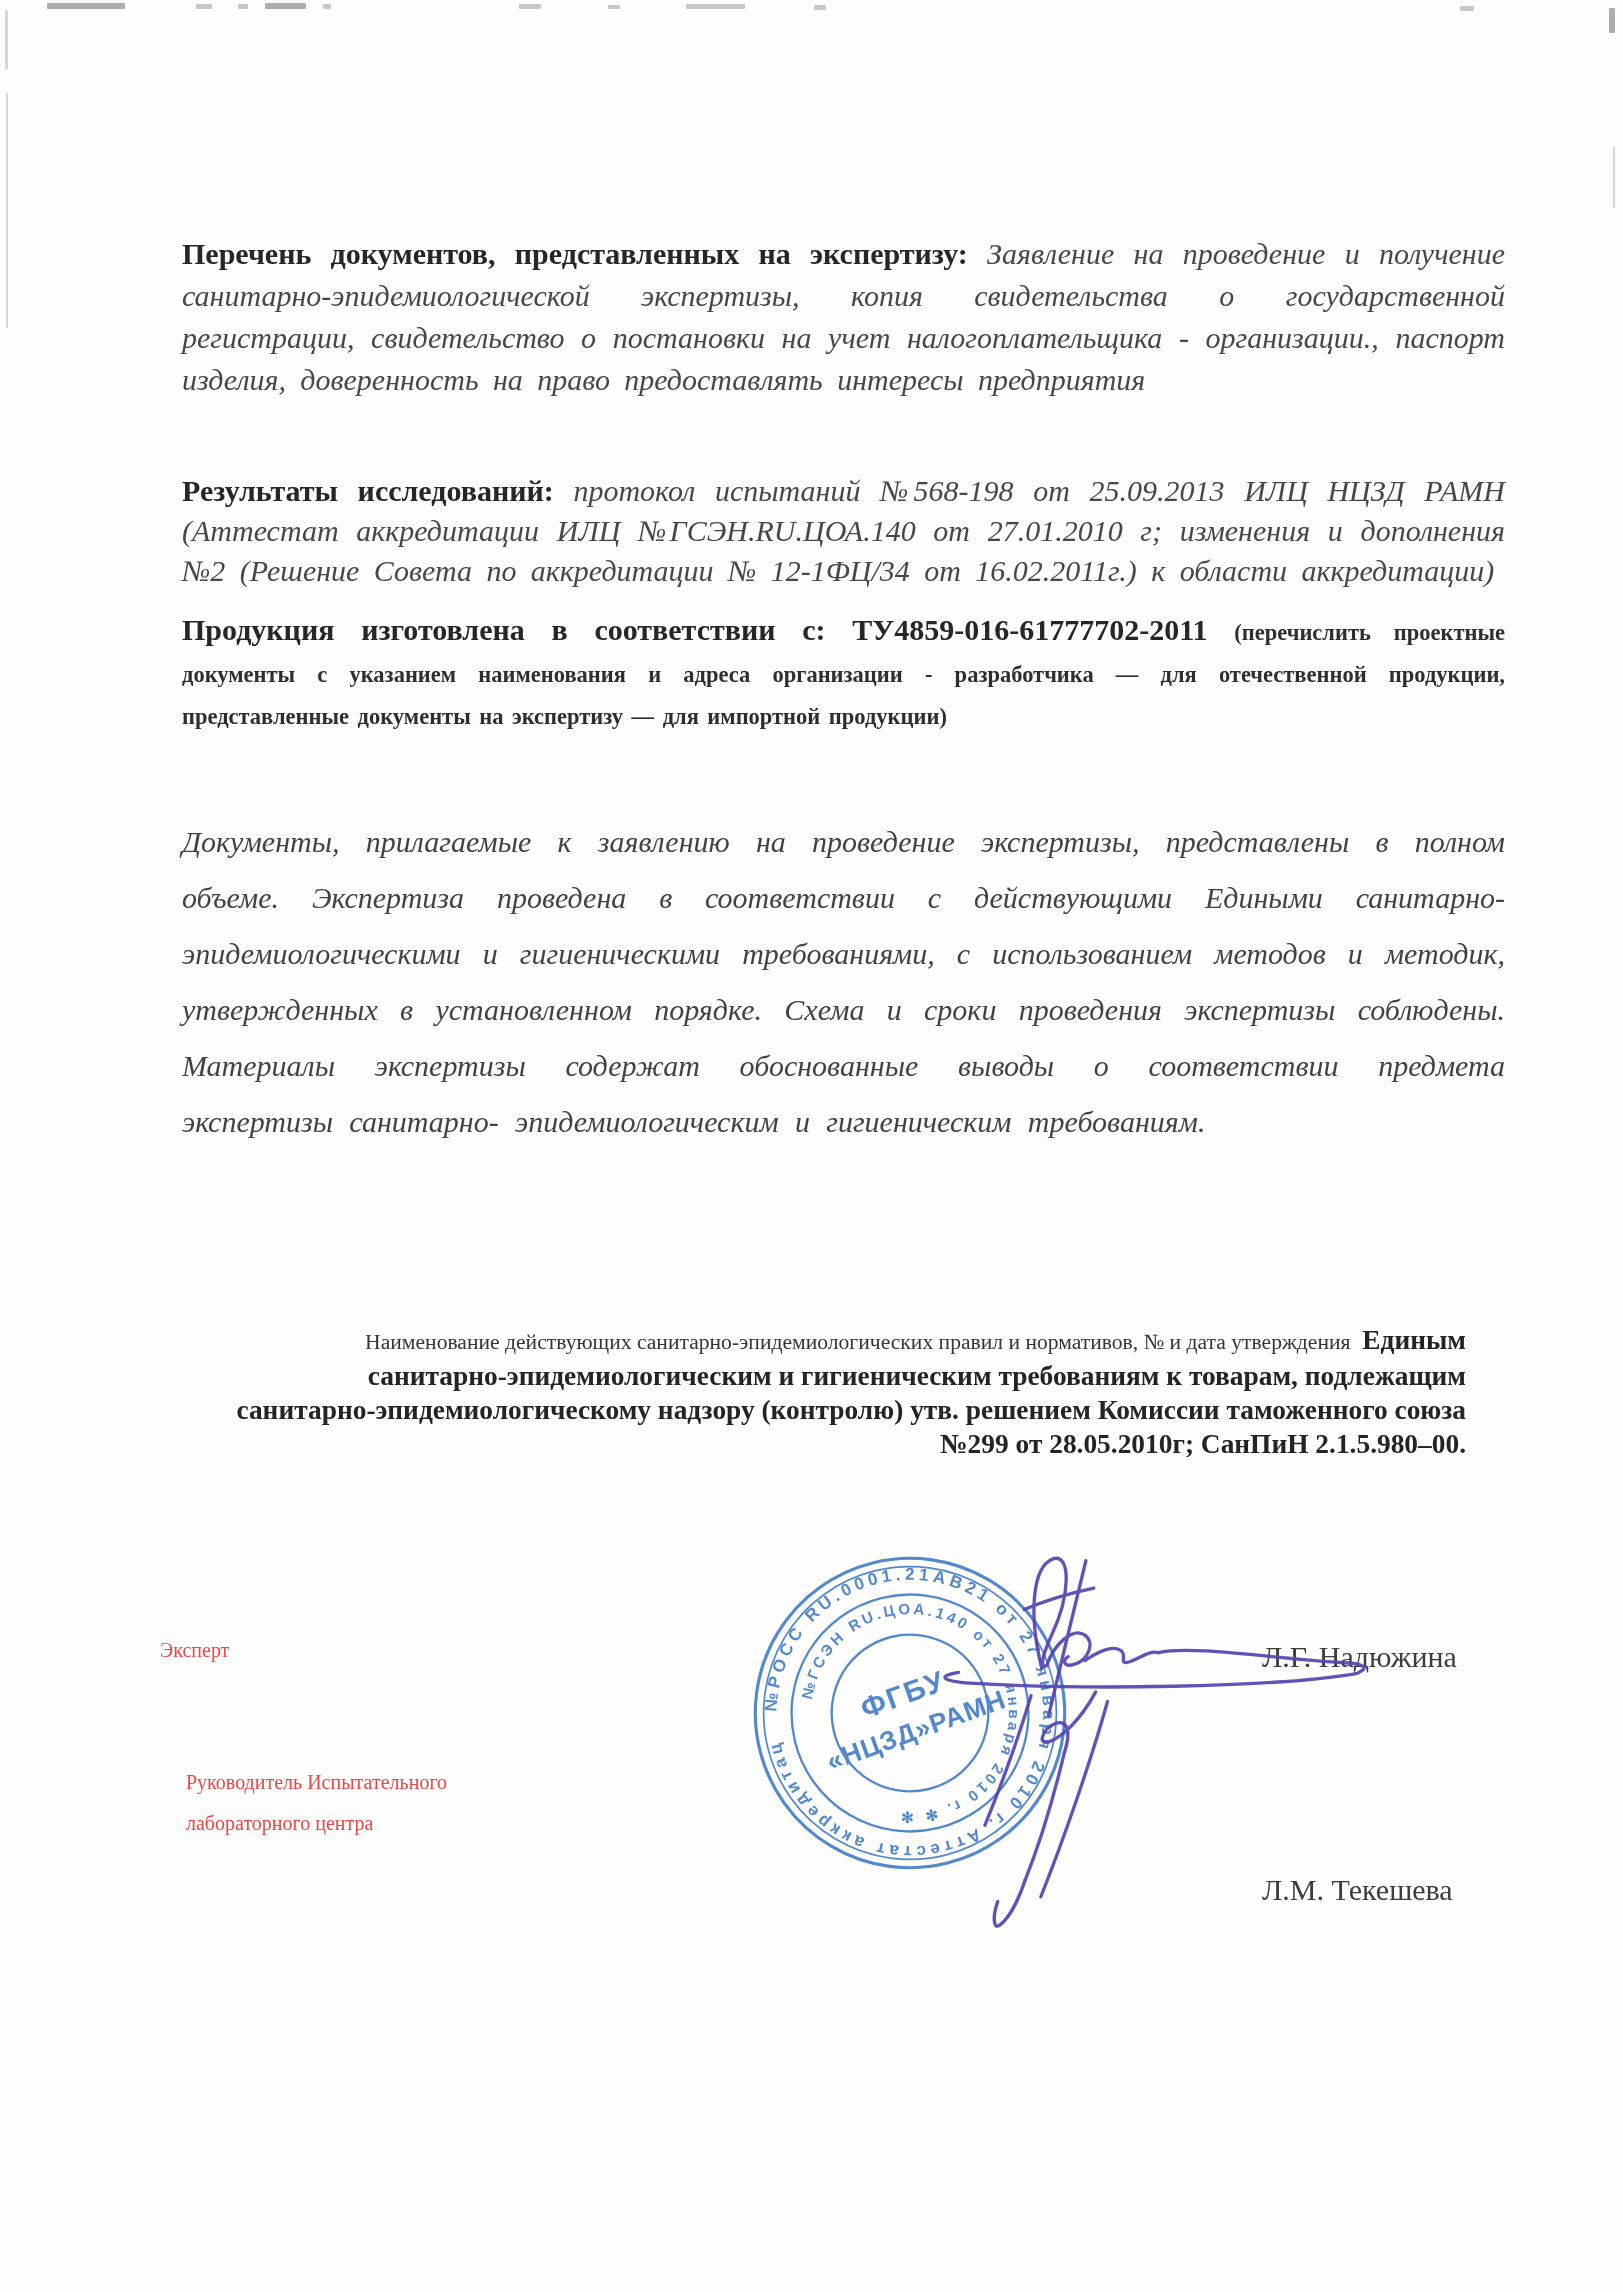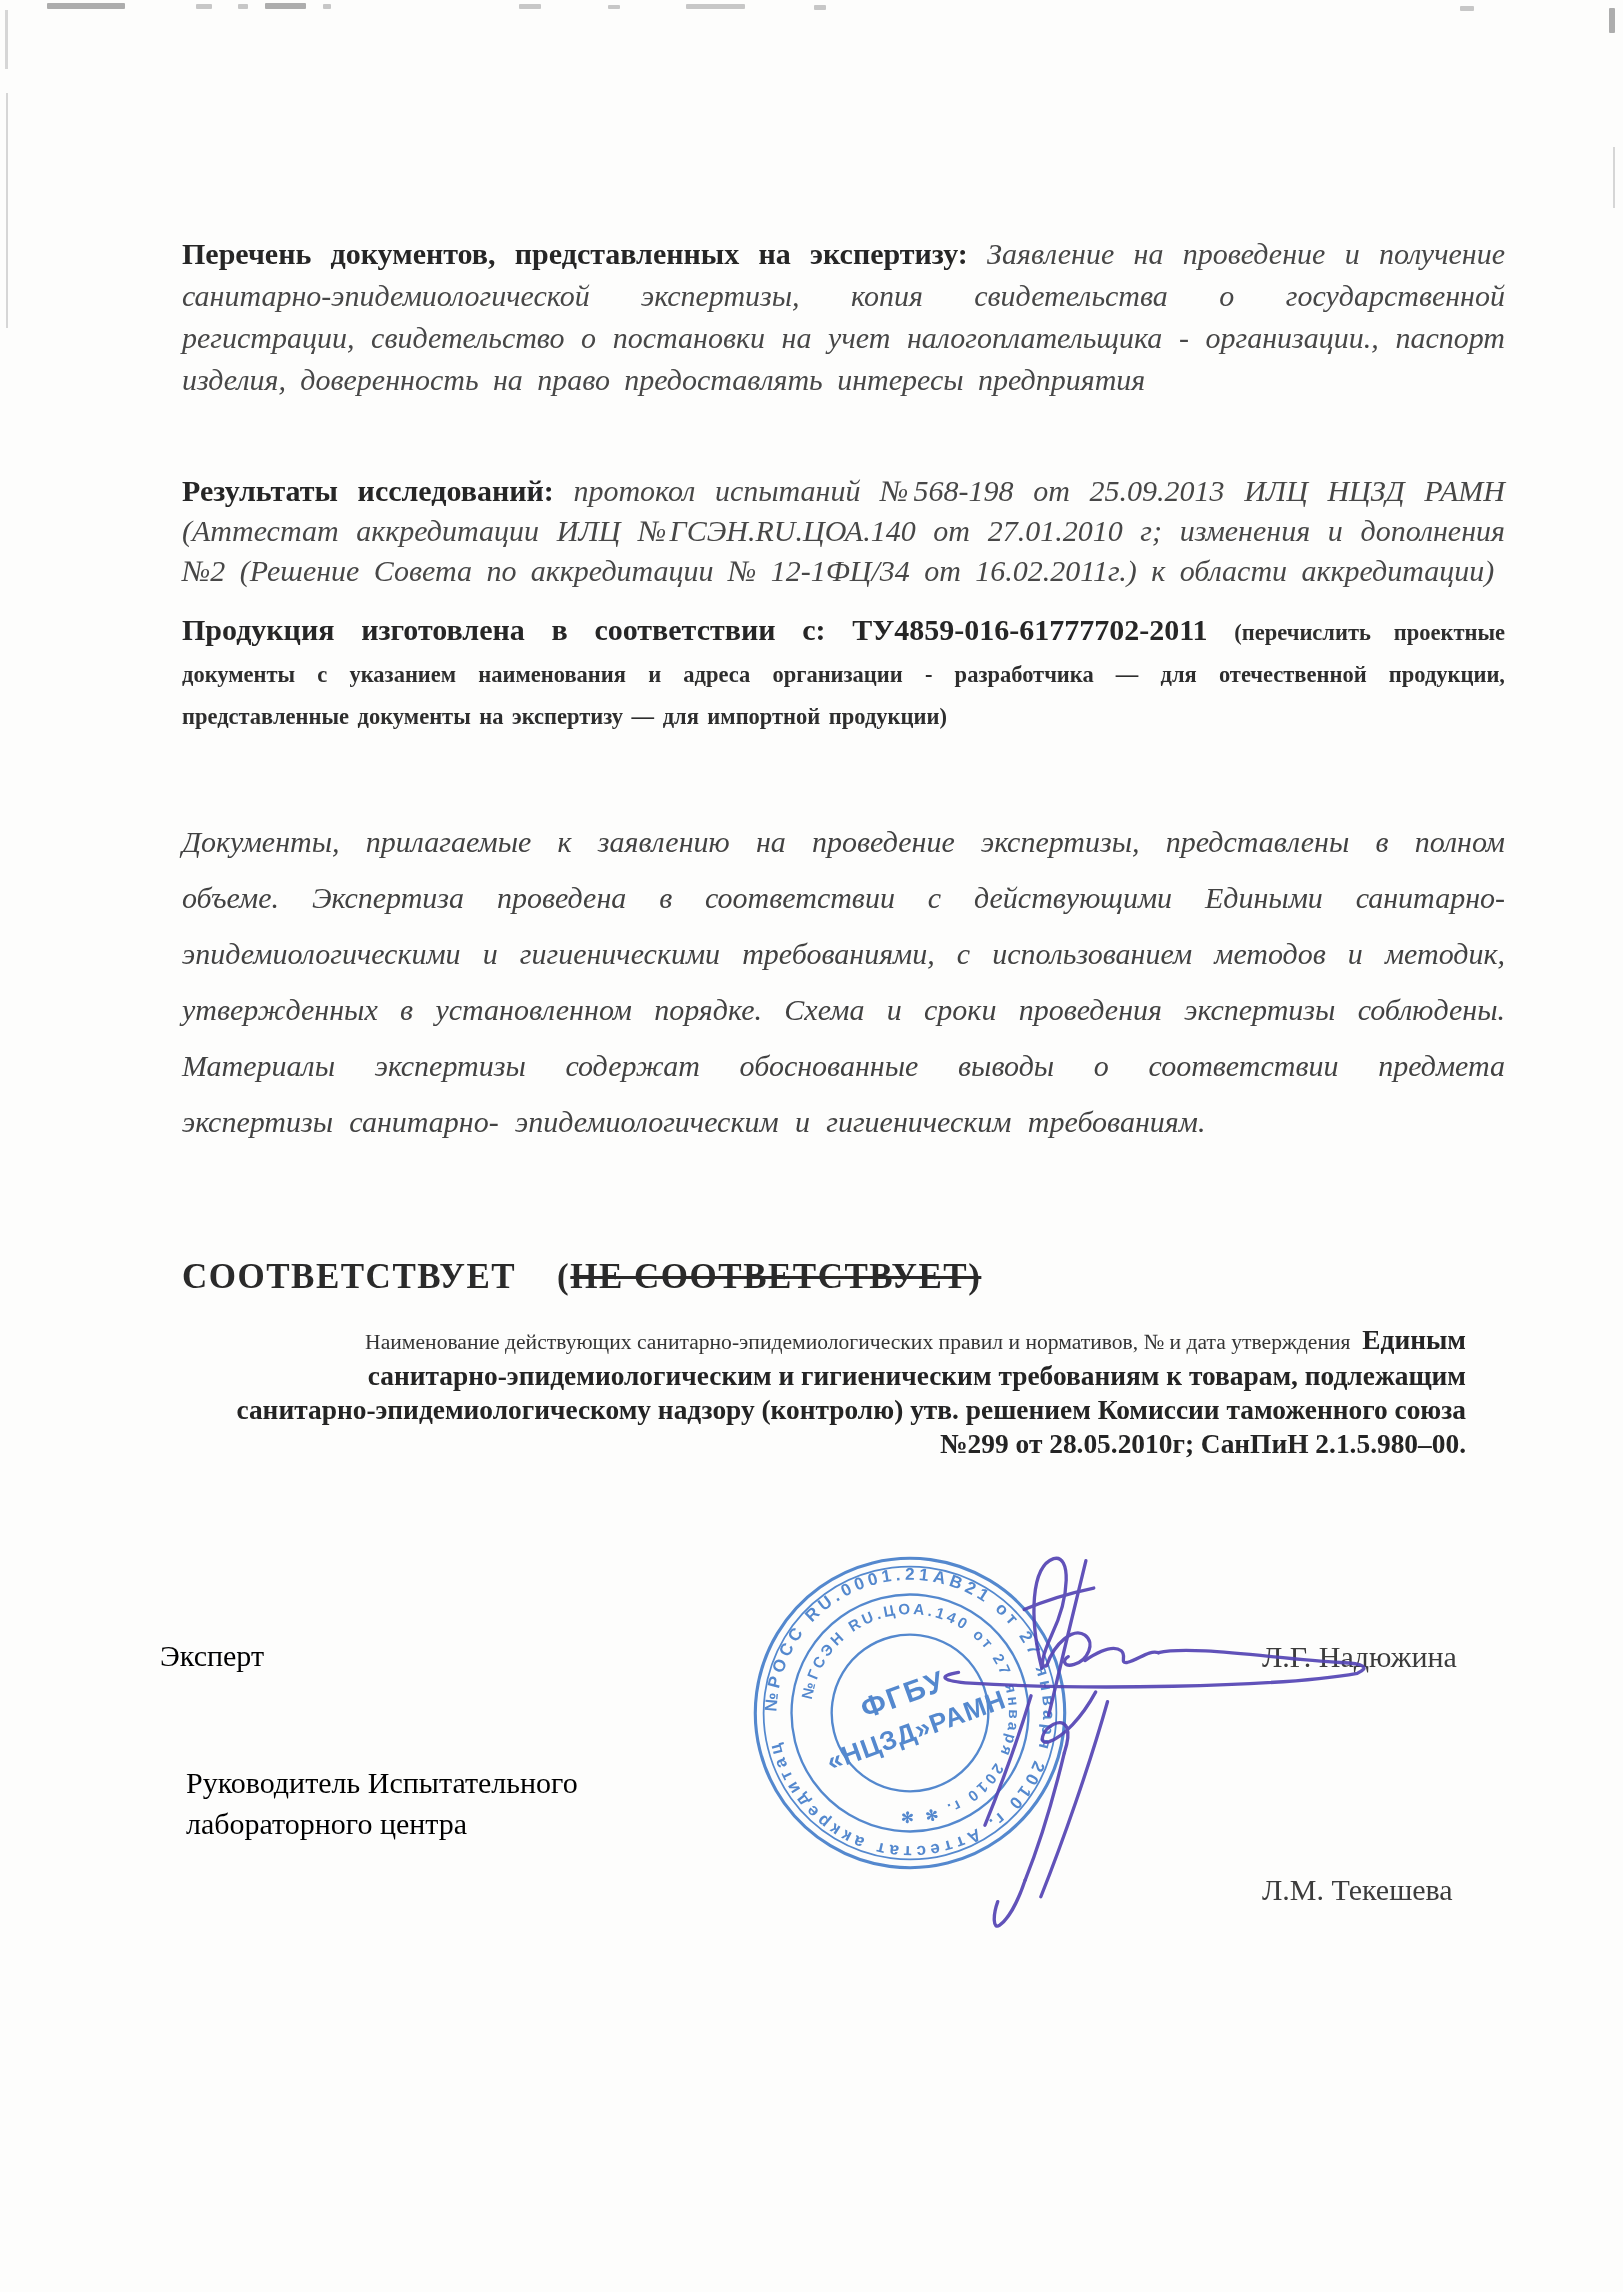--- a/index.html
+++ b/index.html
@@ -32,21 +32,21 @@
 
   #p-verdict{top:1257px;font-size:35px;font-weight:bold;letter-spacing:1.5px;color:#2a2a2a;white-space:nowrap;}
   #p-verdict .gap{display:inline-block;width:41px;}
   .struck{text-decoration:line-through;text-decoration-thickness:3.4px;}
 
   #p-standards{top:1296px;width:1284px;font-size:27.4px;line-height:34px;text-align:right;}
   #p-standards .small{font-size:21.6px;color:#353535;margin-right:11.8px;}
   #p-standards .bold-part{font-weight:bold;color:#242424;white-space:pre-line;}
 
   
-  .sig-label{position:absolute;left:160px;font-size:30px;color:#000000;}
+  .sig-label{position:absolute;left:160px;font-size:20px;color:#ef4444;}
   #lbl-expert{top:1639px;}
   #lbl-head{top:1762px;line-height:41px;white-space:pre-line;margin-left:26px;}
   .sig-name{position:absolute;left:1262px;font-size:30px;color:#3c3c3c;}
   #name-expert{top:1640px;}
   #name-head{top:1873px;}
 
   
   .artifact{position:absolute;background:#9a9a9a;opacity:.55;border-radius:1px;}
   .artifact.dark{background:#6b6b6b;}
   .edge-line{position:absolute;background:#d6d6d6;}
@@ -83,21 +83,20 @@
   <p class="block just" id="p-results"><span class="b">Результаты исследований:</span>
     <span class="i">протокол испытаний №568-198 от 25.09.2013 ИЛЦ НЦЗД РАМН (Аттестат аккредитации ИЛЦ №ГСЭН.RU.ЦОА.140 от 27.01.2010 г; изменения и дополнения №2 (Решение Совета по аккредитации № 12-1ФЦ/34 от 16.02.2011г.) к области аккредитации)</span></p>
 
   <p class="block just" id="p-made"><span class="b">Продукция изготовлена в соответствии с: ТУ4859-016-61777702-2011</span>
     <span class="small-note">(перечислить проектные документы с указанием наименования и адреса организации - разработчика — для отечественной продукции, представленные документы на экспертизу — для импортной продукции)</span></p>
 
 
   <p class="block just" id="p-conclusion">Документы, прилагаемые к заявлению на проведение экспертизы, представлены в полном объеме. Экспертиза проведена в соответствии с действующими Едиными санитарно- эпидемиологическими и гигиеническими требованиями, с использованием методов и методик, утвержденных в установленном порядке. Схема и сроки проведения экспертизы соблюдены. Материалы экспертизы содержат обоснованные выводы о соответствии предмета экспертизы санитарно- эпидемиологическим и гигиеническим требованиям.</p>
 
 
-  <div class="block" id="p-verdict"><span>СООТВЕТСТВУЕТ</span><span class="gap"></span><span>(</span><span class="struck">НЕ СООТВЕТСТВУЕТ)</span></div>
 
   <p class="block" id="p-standards"><span class="small">Наименование действующих санитарно-эпидемиологических правил и нормативов, № и дата утверждения</span><span class="bold-part">Единым
 санитарно-эпидемиологическим и гигиеническим требованиям к товарам, подлежащим
 санитарно-эпидемиологическому надзору (контролю) утв. решением Комиссии таможенного союза
 №299 от 28.05.2010г; СанПиН 2.1.5.980–00.</span></p>
 
   <div class="sig-label" id="lbl-expert">Эксперт</div>
   <div class="sig-label" id="lbl-head">Руководитель Испытательного
 лабораторного центра</div>
   <div class="sig-name" id="name-expert">Л.Г. Надюжина</div>

